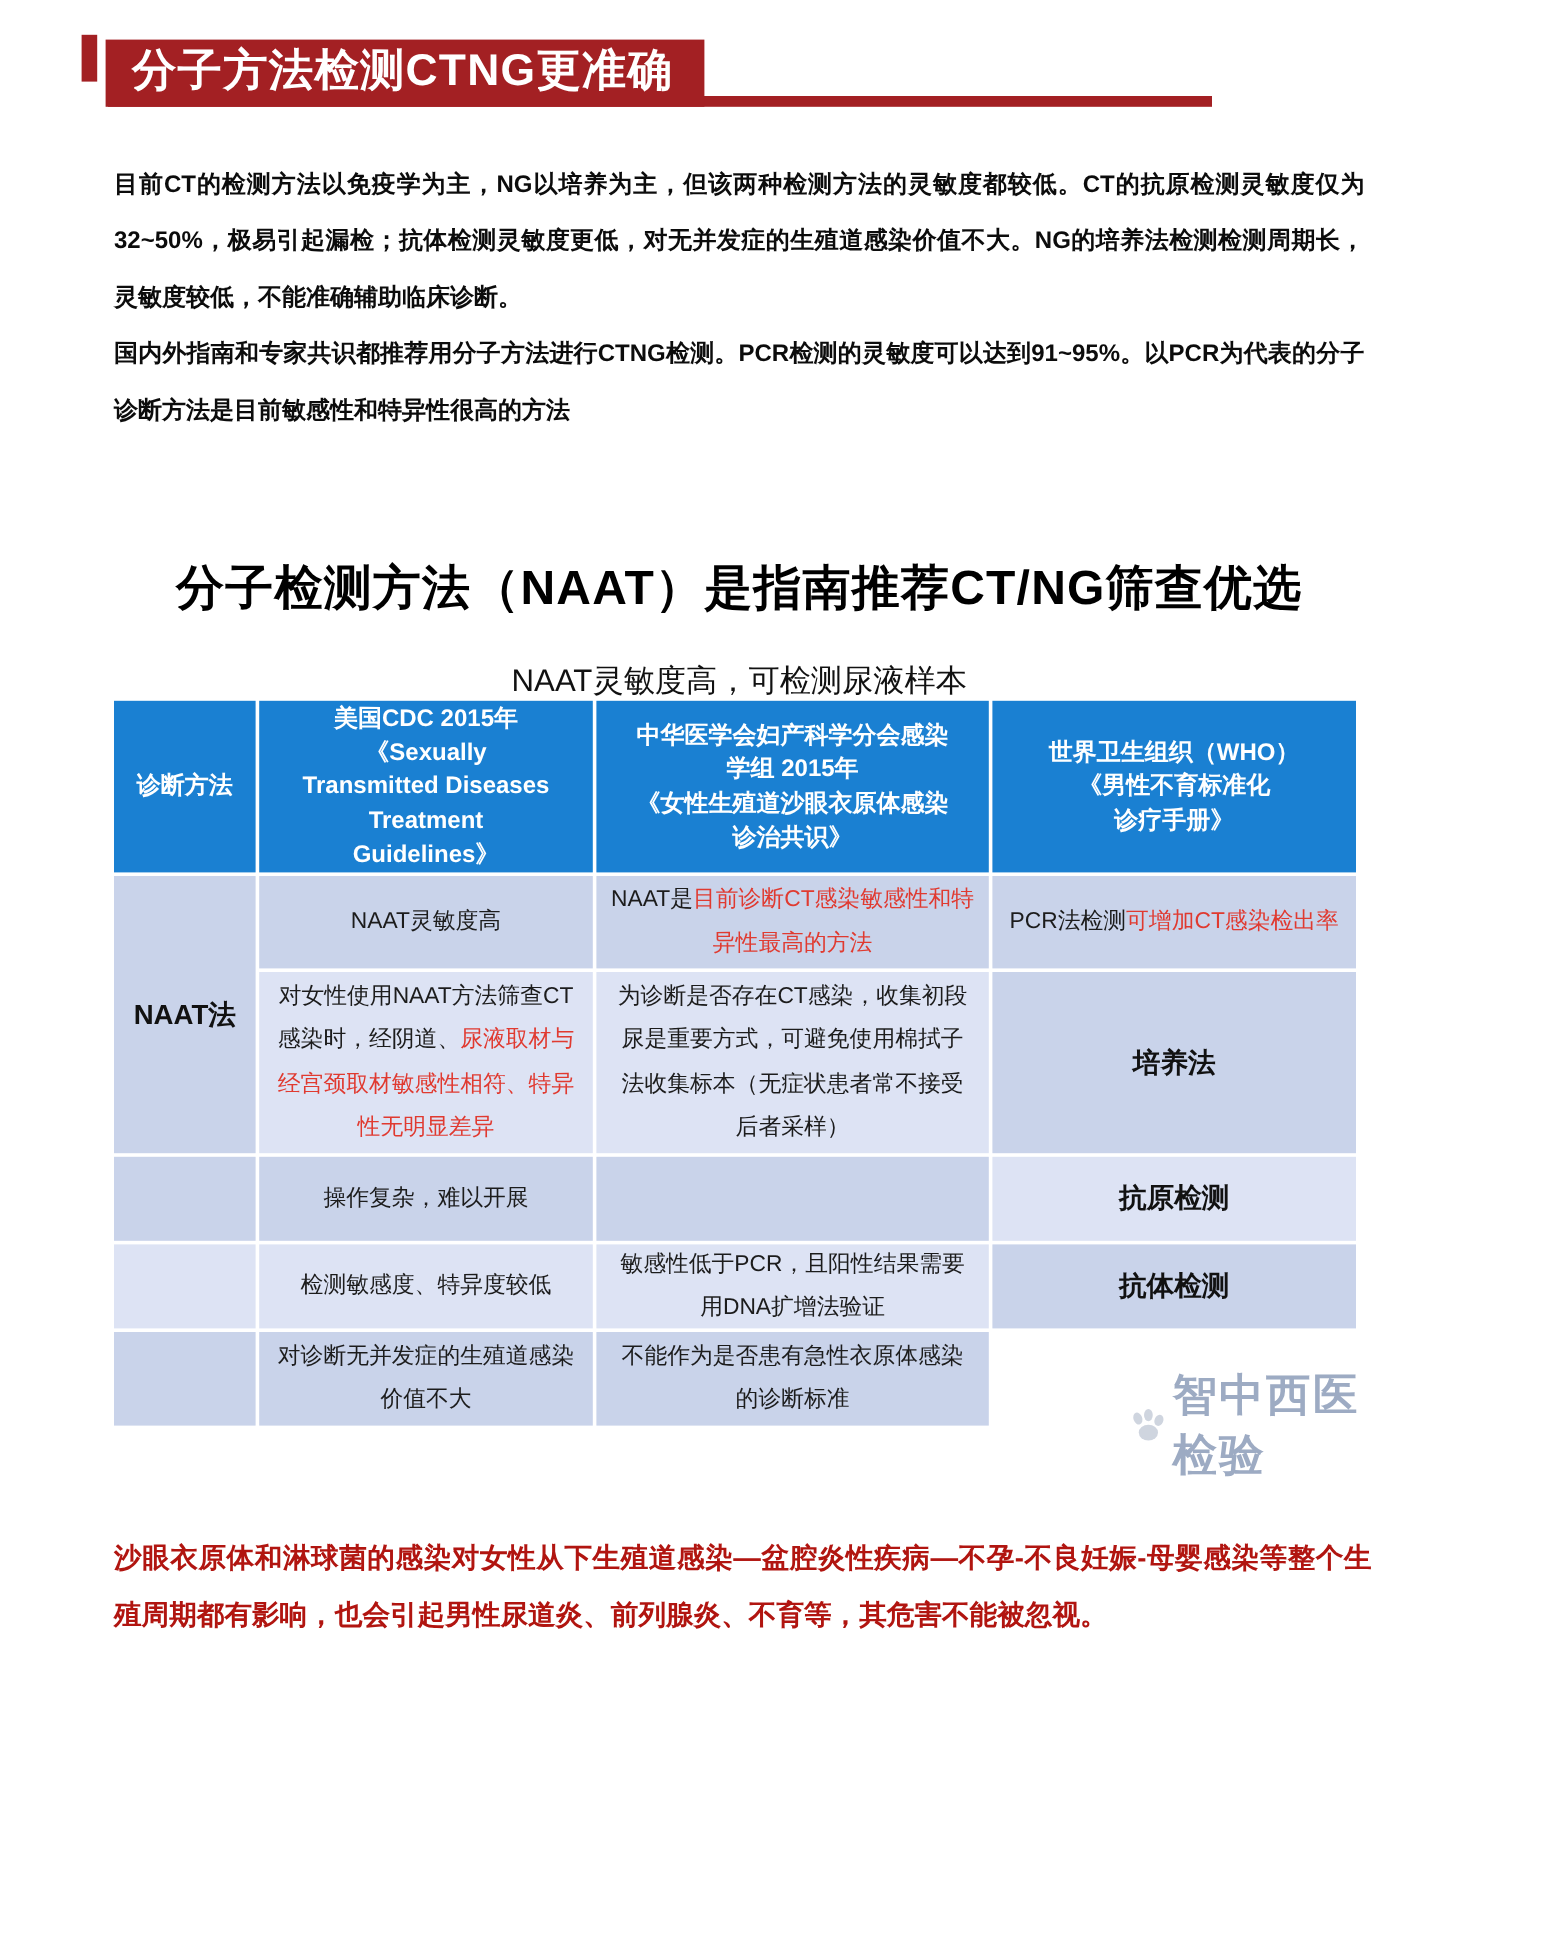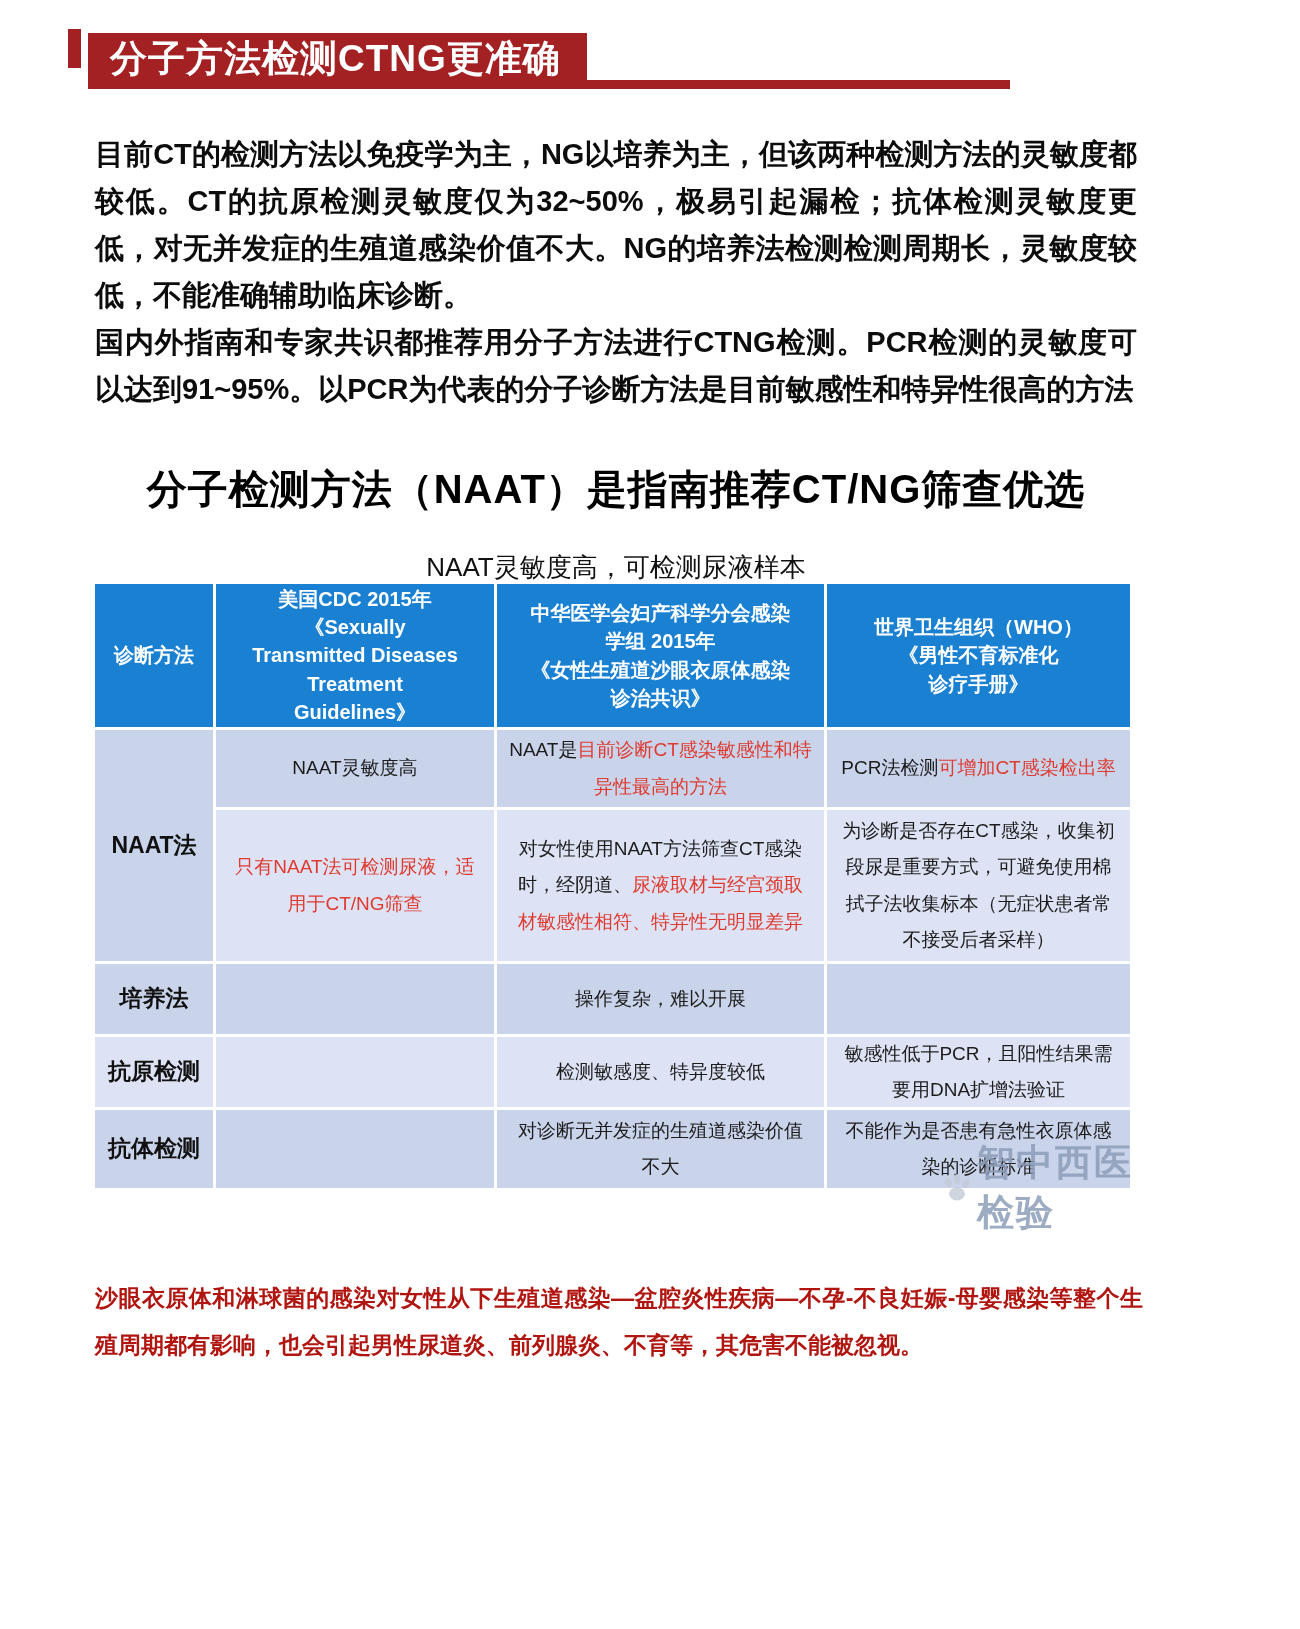--- a/index.html
+++ b/index.html
@@ -12,21 +12,21 @@
 
   
   .accent-bar { position: absolute; left: 68px; top: 29px; width: 13px; height: 39px; background: #a32023; }
   .banner { position: absolute; left: 88px; top: 33px; height: 56px; background: #a32023;
             color: #ffffff; font-size: 37px; font-weight: bold; letter-spacing: 1px;
             display: flex; align-items: center; padding: 0 26px 4px 22px; }
   .banner-underline { position: absolute; left: 90px; top: 80px; width: 920px; height: 9px; background: #a32023; }
 
   
   .intro { position: absolute; left: 95px; top: 131px; width: 1042px;
-           font-size: 29px; font-weight: bold; color: #0c0c0c; line-height: 47px;
+           font-size: 20px; font-weight: bold; color: #0c0c0c; line-height: 47px;
            text-align: justify; }
   .intro p { margin: 0; }
 
   
   .section-title { position: absolute; left: 95px; top: 462px; width: 1042px; text-align: center;
                    font-size: 40px; font-weight: bold; color: #000000; letter-spacing: 1px; }
   .section-subtitle { position: absolute; left: 95px; top: 550px; width: 1042px; text-align: center;
                       font-size: 26px; font-weight: 500; color: #111111; }
 
   
@@ -92,21 +92,20 @@
     <div class="cell cell-label row-dark naat-span">NAAT法</div>
 
     <div class="cell row-dark">NAAT灵敏度高</div>
     <div class="cell row-dark">
       <span><span>NAAT是</span><span class="red">目前诊断CT感染敏感性和特异性最高的方法</span></span>
     </div>
     <div class="cell row-dark">
       <span><span>PCR法检测</span><span class="red">可增加CT感染检出率</span></span>
     </div>
 
-    <div class="cell row-light red">只有NAAT法可检测尿液，适用于CT/NG筛查</div>
     <div class="cell row-light">
       <span><span>对女性使用NAAT方法筛查CT感染时，经阴道、</span><span class="red">尿液取材与经宫颈取材敏感性相符、特异性无明显差异</span></span>
     </div>
     <div class="cell row-light">为诊断是否存在CT感染，收集初段尿是重要方式，可避免使用棉拭子法收集标本（无症状患者常不接受后者采样）</div>
 
     <div class="cell cell-label row-dark">培养法</div>
     <div class="cell row-dark"></div>
     <div class="cell row-dark">操作复杂，难以开展</div>
     <div class="cell row-dark"></div>
 

